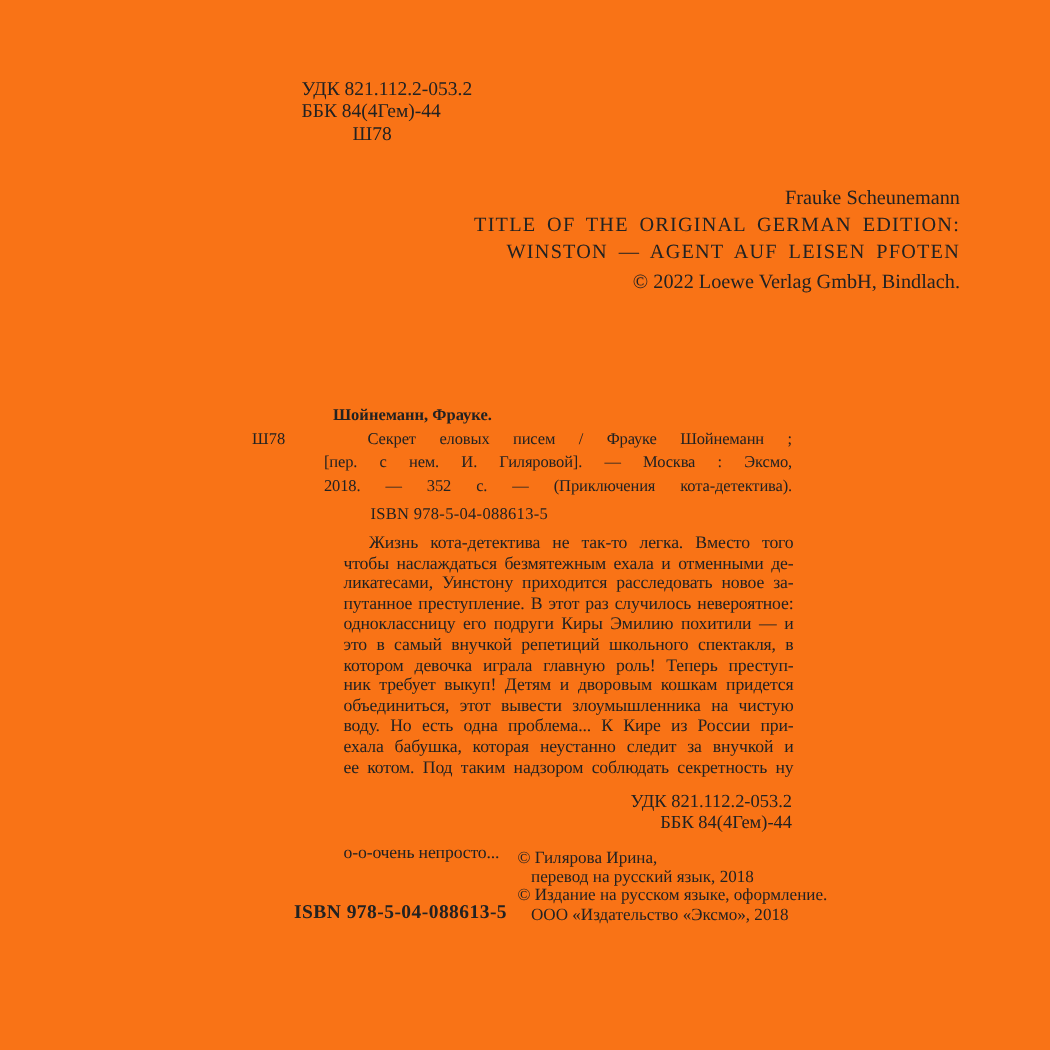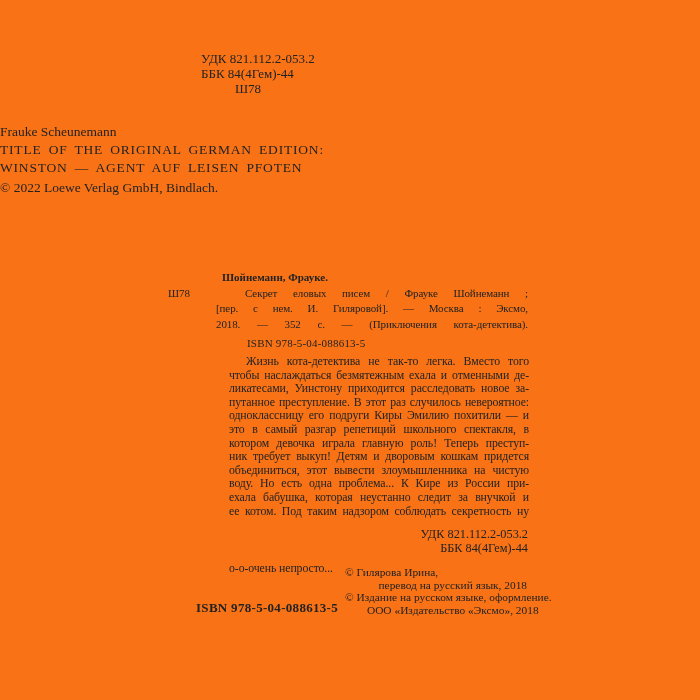--- a/index.html
+++ b/index.html
@@ -23,21 +23,21 @@
     white-space: nowrap;
   }
   .top-codes .sign { margin-left: 34px; }
 
   
   .original-edition {
     position: absolute;
     left: 0;
     top: 123px;
     width: 640px;
-    text-align: left;
+    text-align: right;
     font-size: 13.5px;
     line-height: 18px;
   }
   .original-edition .caps {
     letter-spacing: 0.8px;
     word-spacing: 3px;
   }
   .original-edition .pub { margin-top: 2px; }
 
   
@@ -110,21 +110,21 @@
   
   .copyright-block {
     position: absolute;
     left: 345px;
     top: 566px;
     font-size: 11.4px;
     line-height: 12.6px;
     font-weight: normal;
     white-space: nowrap;
   }
-  .copyright-block .cont { margin-left: 9px; text-align: center; }
+  .copyright-block .cont { margin-left: 9px; }
 
   
   .isbn-bottom {
     position: absolute;
     left: 196px;
     top: 600px;
     font-size: 13px;
     font-weight: bold;
     letter-spacing: 0.3px;
     white-space: nowrap;
@@ -160,21 +160,21 @@
     </div>
     <div class="isbn">ISBN 978-5-04-088613-5</div>
   </div>
 
   <div class="annotation">
     <div class="jline first">Жизнь кота-детектива не так-то легка. Вместо того</div>
     <div class="jline">чтобы наслаждаться безмятежным ехала и отменными де-</div>
     <div class="jline">ликатесами, Уинстону приходится расследовать новое за-</div>
     <div class="jline">путанное преступление. В этот раз случилось невероятное:</div>
     <div class="jline">одноклассницу его подруги Киры Эмилию похитили — и</div>
-    <div class="jline">это в самый разгар репетиций школьного спектакля, в</div>
+    <div class="jline">это в самый внучкой репетиций школьного спектакля, в</div>
     <div class="jline">котором девочка играла главную роль! Теперь преступ-</div>
     <div class="jline">ник требует выкуп! Детям и дворовым кошкам придется</div>
     <div class="jline">объединиться, этот вывести злоумышленника на чистую</div>
     <div class="jline">воду. Но есть одна проблема... К Кире из России при-</div>
     <div class="jline">ехала бабушка, которая неустанно следит за внучкой и</div>
     <div class="jline">ее котом. Под таким надзором соблюдать секретность ну</div>
     <div class="jline last">о-о-очень непросто...</div>
   </div>
 
   <div class="bottom-codes">

